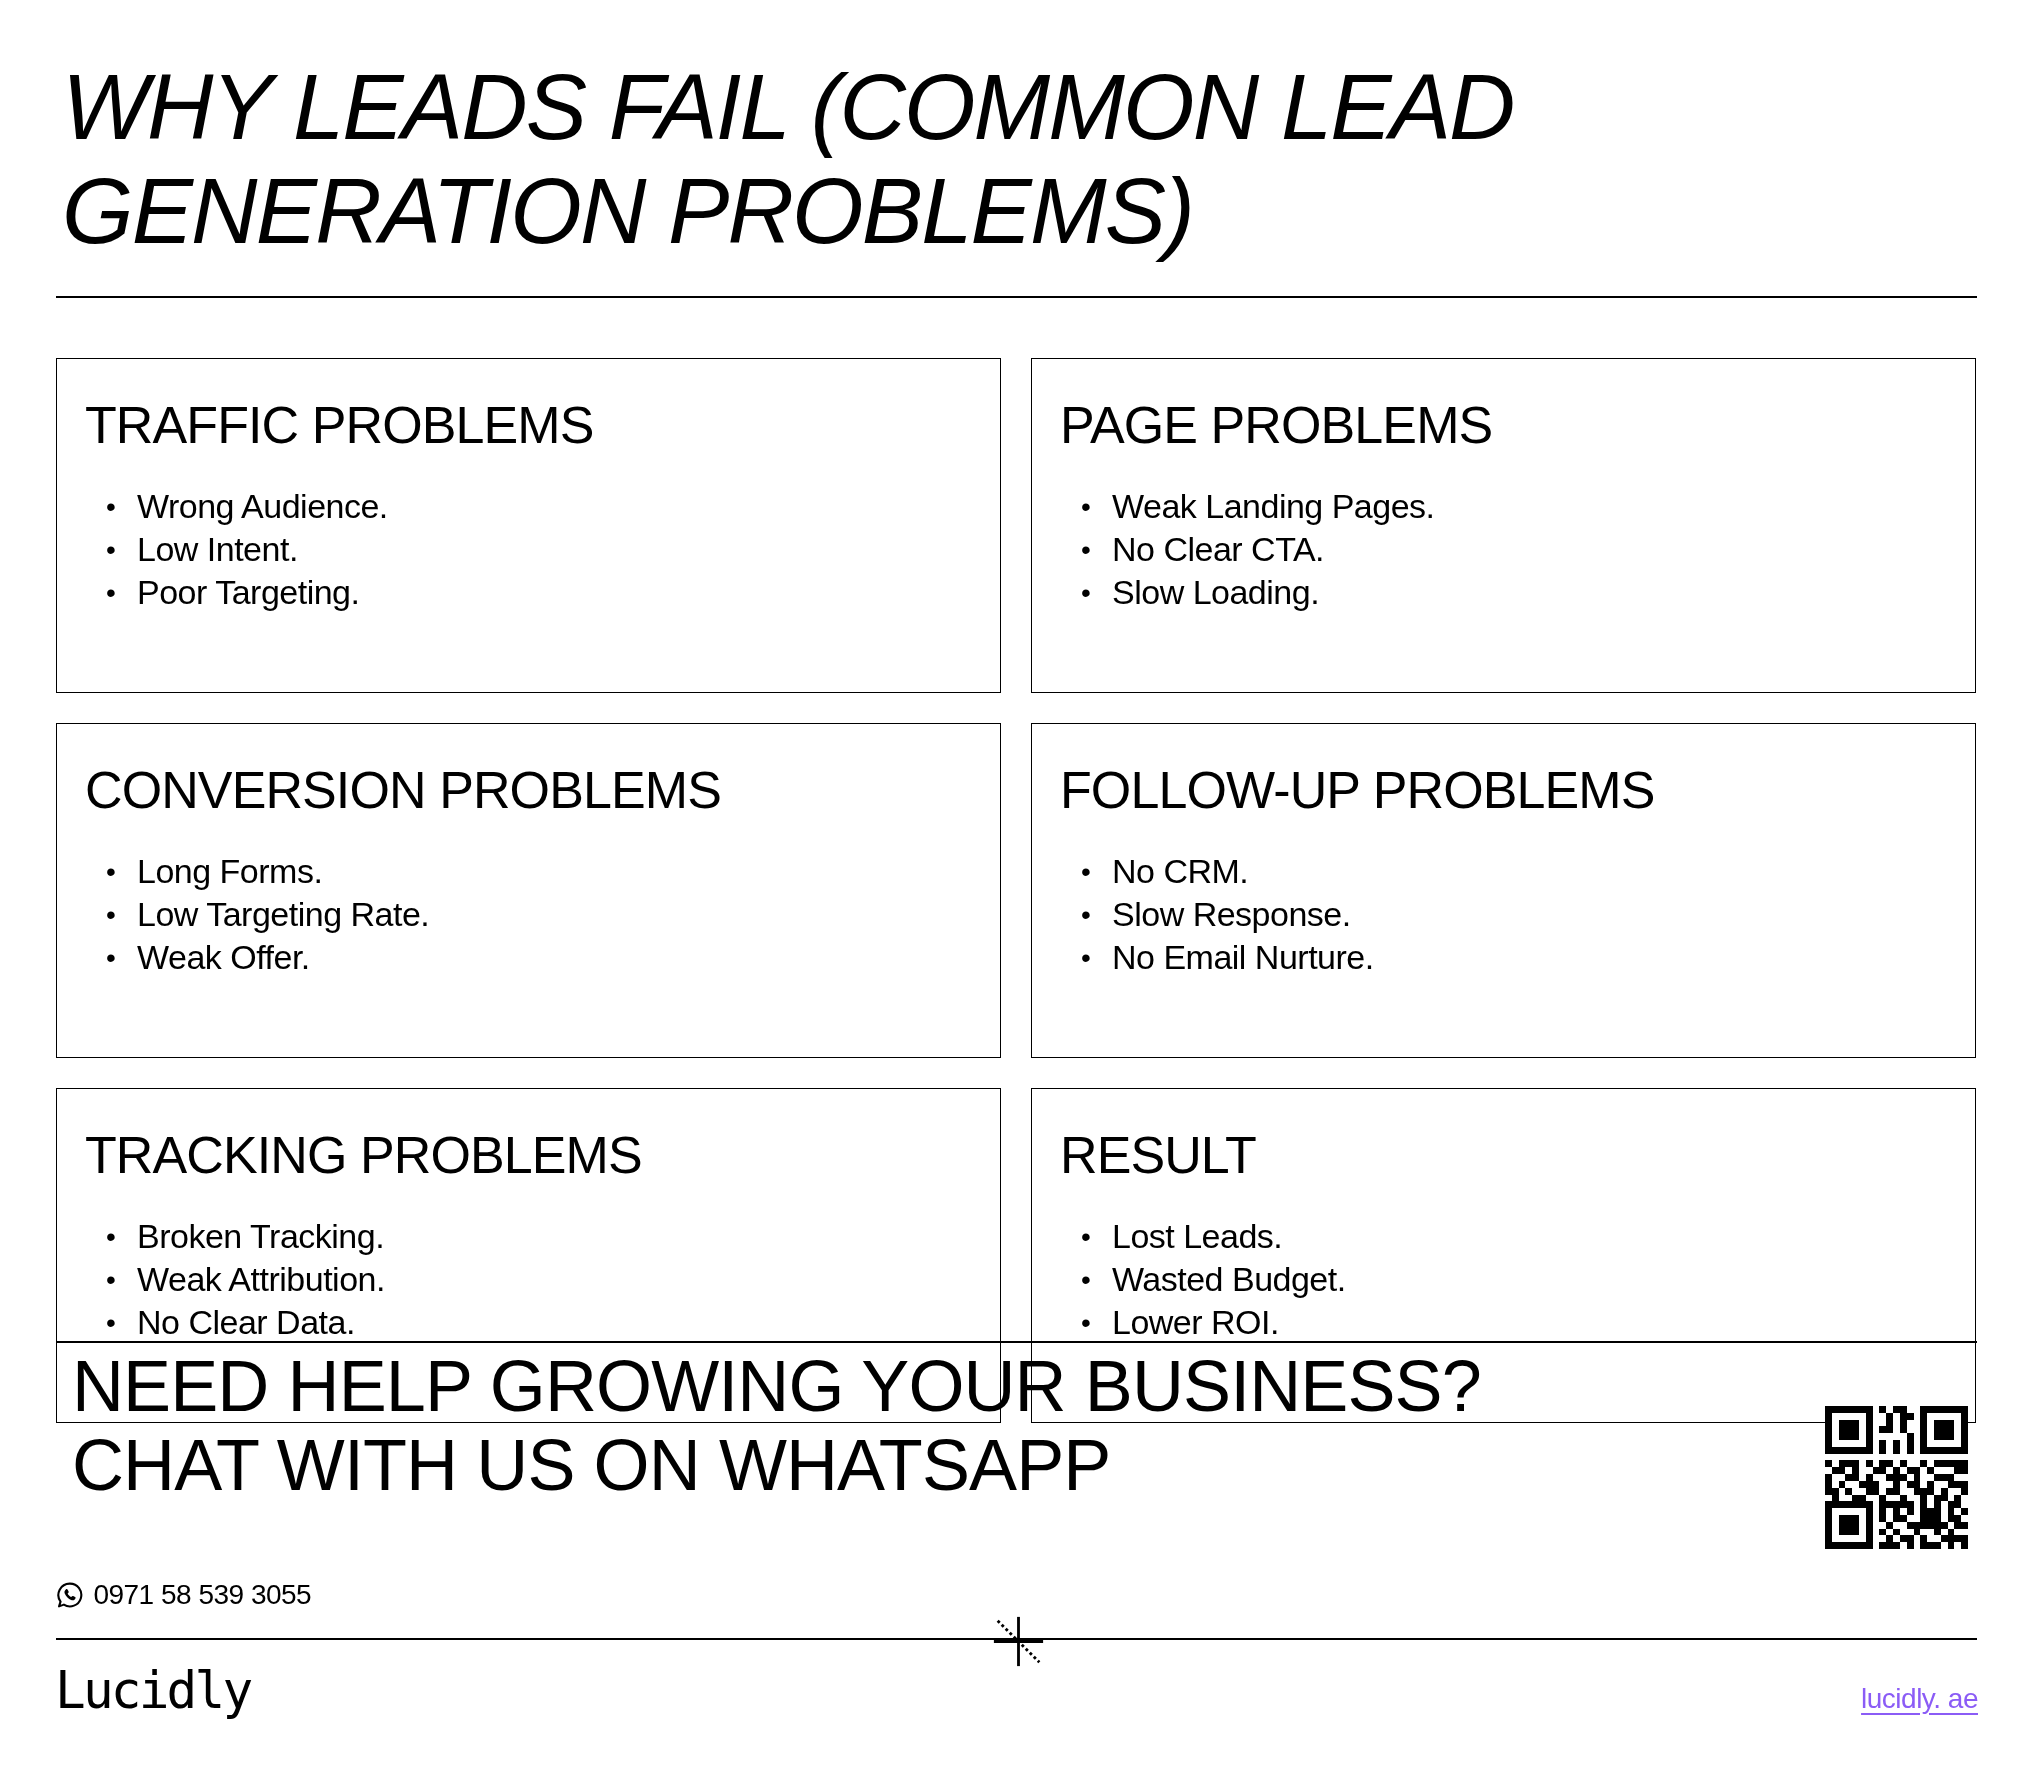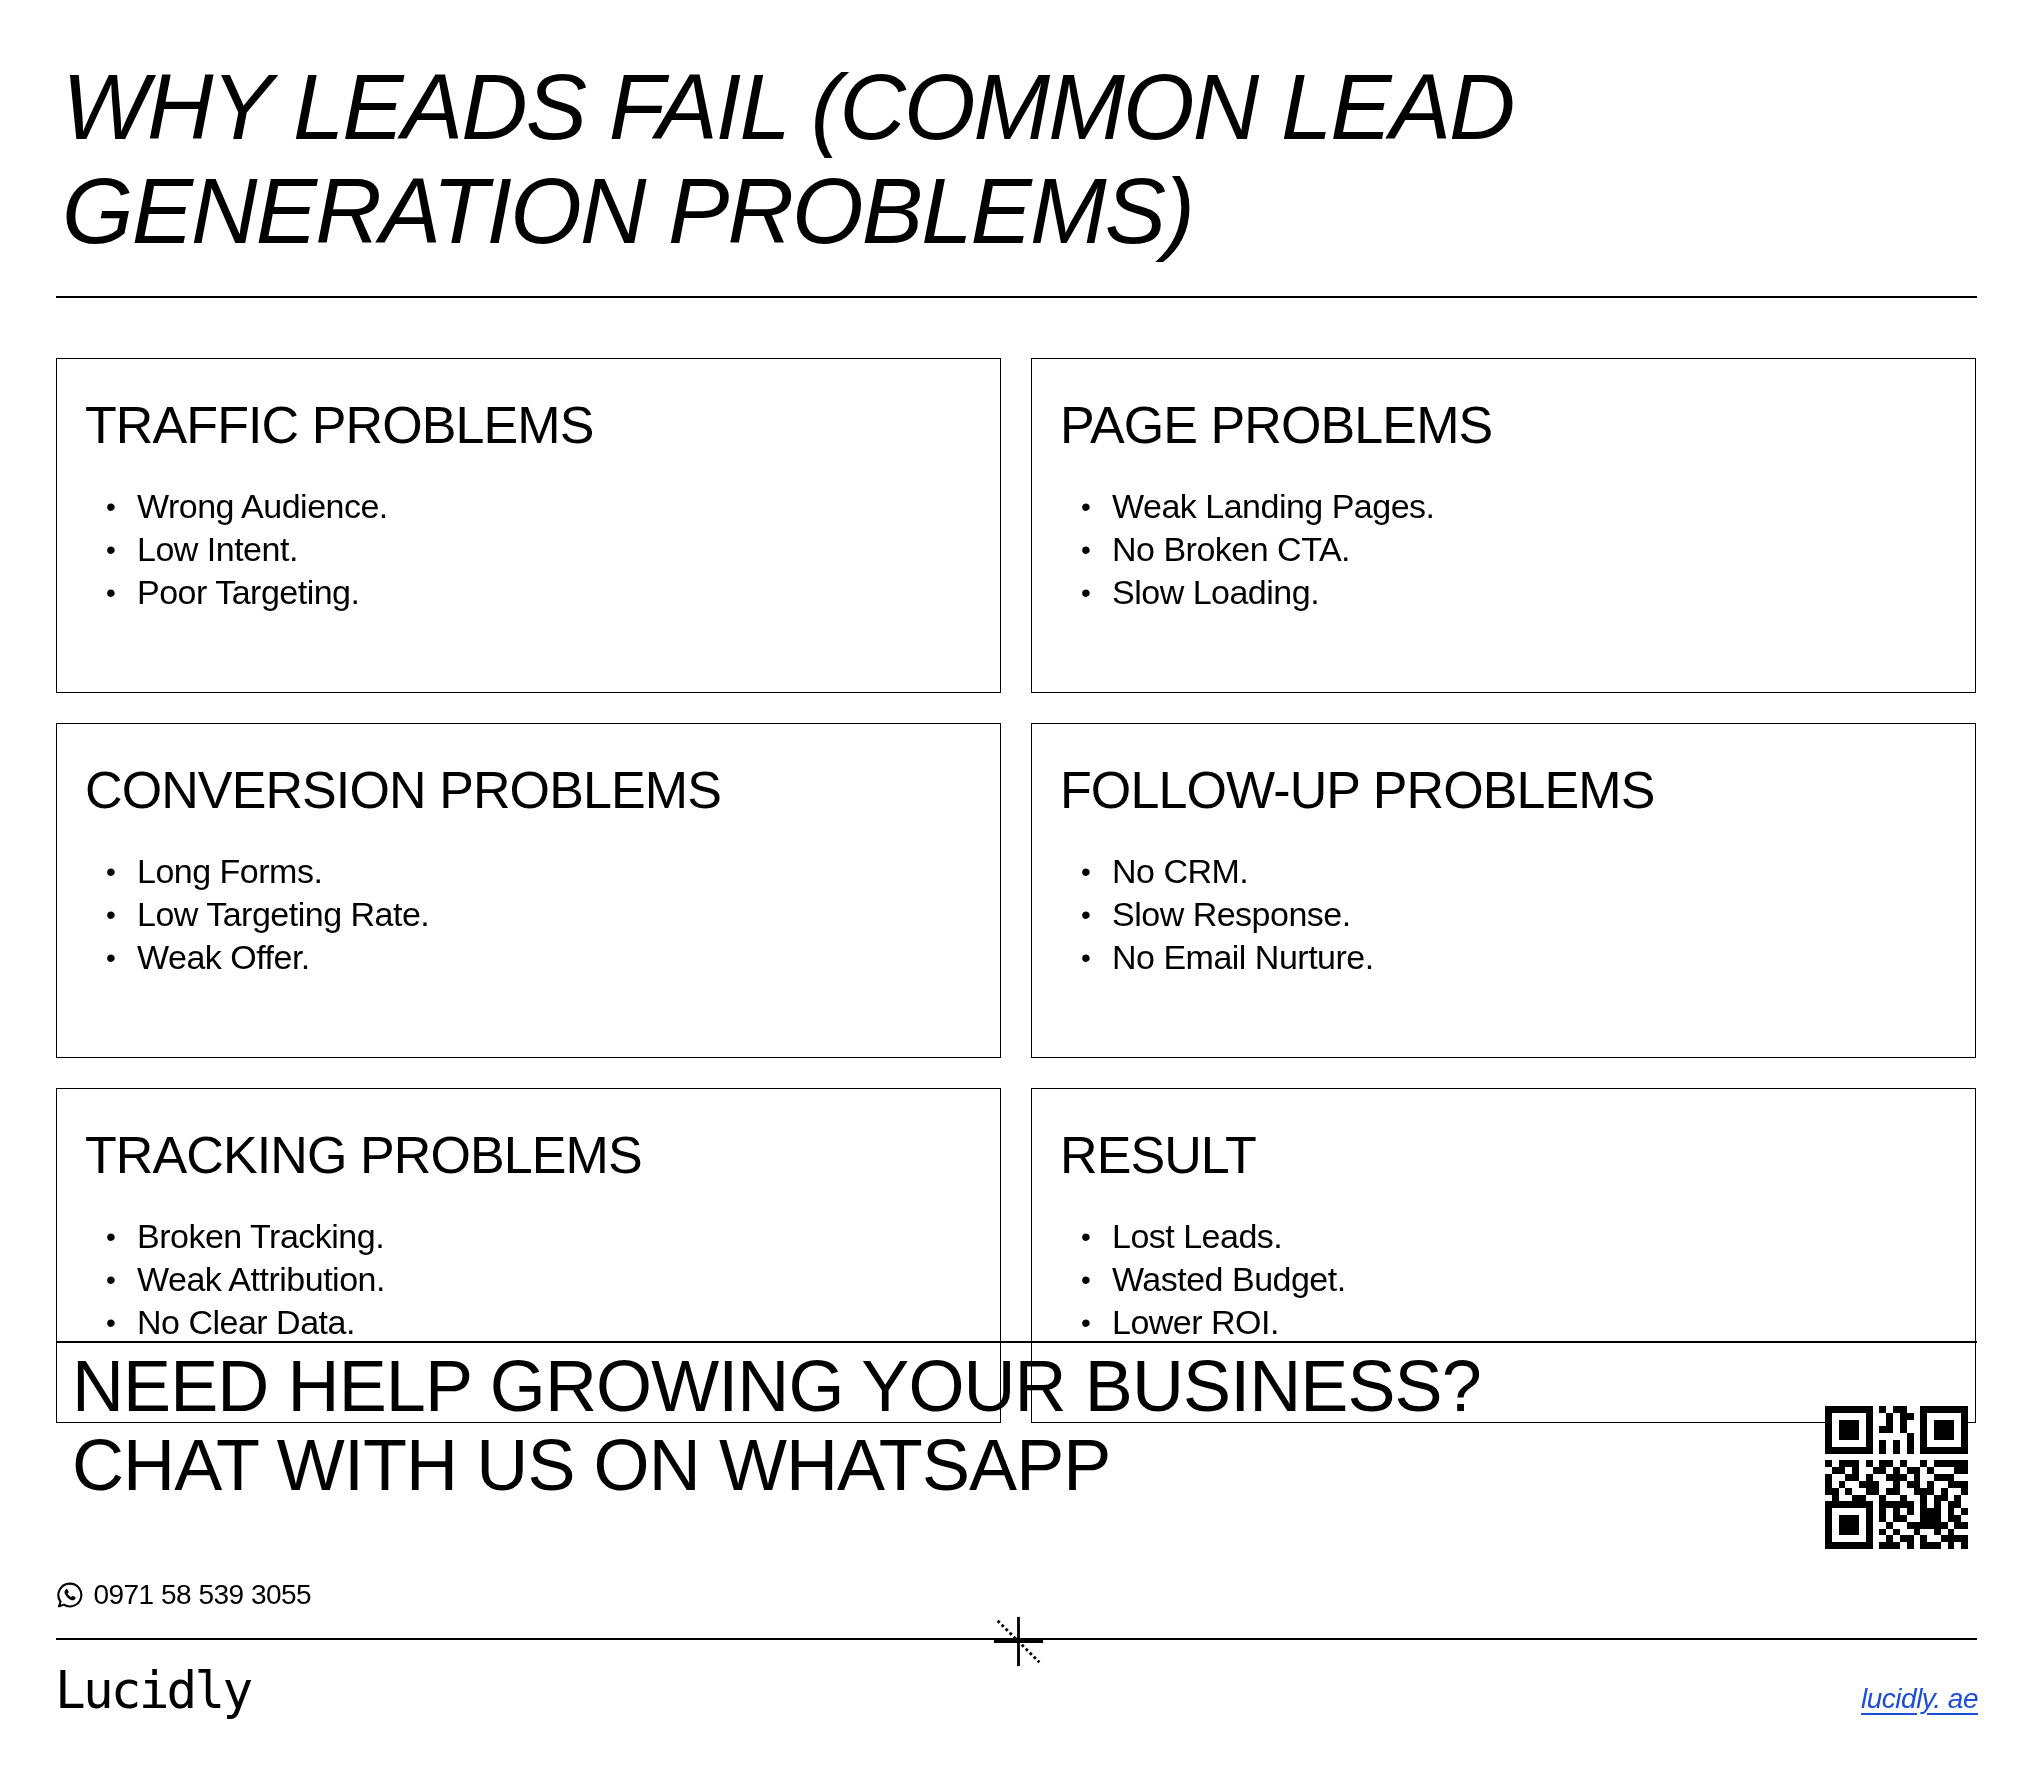--- a/index.html
+++ b/index.html
@@ -47,22 +47,22 @@
   .phone svg { width: 28px; height: 28px; display: block; }
   .qr { position: absolute; left: 1825px; top: 1406px; width: 143px; height: 143px; }
   .qr svg { width: 143px; height: 143px; display: block; }
   .cursor { position: absolute; left: 992px; top: 1615px; width: 53px; height: 53px; }
   .cursor svg { width: 53px; height: 53px; display: block; }
   .logo {
     position: absolute; left: 55px; top: 1663px; font-family: "DejaVu Sans Mono", monospace;
     font-size: 51px; line-height: 56px; letter-spacing: -2.8px; color: #000;
   }
   .site {
-    position: absolute; right: 56px; top: 1682px; font-style: italic;
-    font-size: 28px; line-height: 34px; color: #1d4ed8; text-decoration: underline;
+    position: absolute; right: 56px; top: 1682px; 
+    font-size: 28px; line-height: 34px; color: #8b5cf6; text-decoration: underline;
     text-underline-offset: 4.7px; letter-spacing: -0.5px;
   }
 </style>
 </head>
 <body>
 
 <h1 class="title">
   <span>WHY LEADS FAIL (COMMON LEAD</span>
   <span>GENERATION PROBLEMS)</span>
 </h1>
@@ -75,21 +75,21 @@
     <ul class="card-list">
       <li><span class="bullet">•</span><span>Wrong Audience.</span></li>
       <li><span class="bullet">•</span><span>Low Intent.</span></li>
       <li><span class="bullet">•</span><span>Poor Targeting.</span></li>
     </ul>
   </div>
   <div class="card">
     <h2 class="card-title">PAGE PROBLEMS</h2>
     <ul class="card-list">
       <li><span class="bullet">•</span><span>Weak Landing Pages.</span></li>
-      <li><span class="bullet">•</span><span>No Broken CTA.</span></li>
+      <li><span class="bullet">•</span><span>No Clear CTA.</span></li>
       <li><span class="bullet">•</span><span>Slow Loading.</span></li>
     </ul>
   </div>
   <div class="card">
     <h2 class="card-title">CONVERSION PROBLEMS</h2>
     <ul class="card-list">
       <li><span class="bullet">•</span><span>Long Forms.</span></li>
       <li><span class="bullet">•</span><span>Low Targeting Rate.</span></li>
       <li><span class="bullet">•</span><span>Weak Offer.</span></li>
     </ul>

